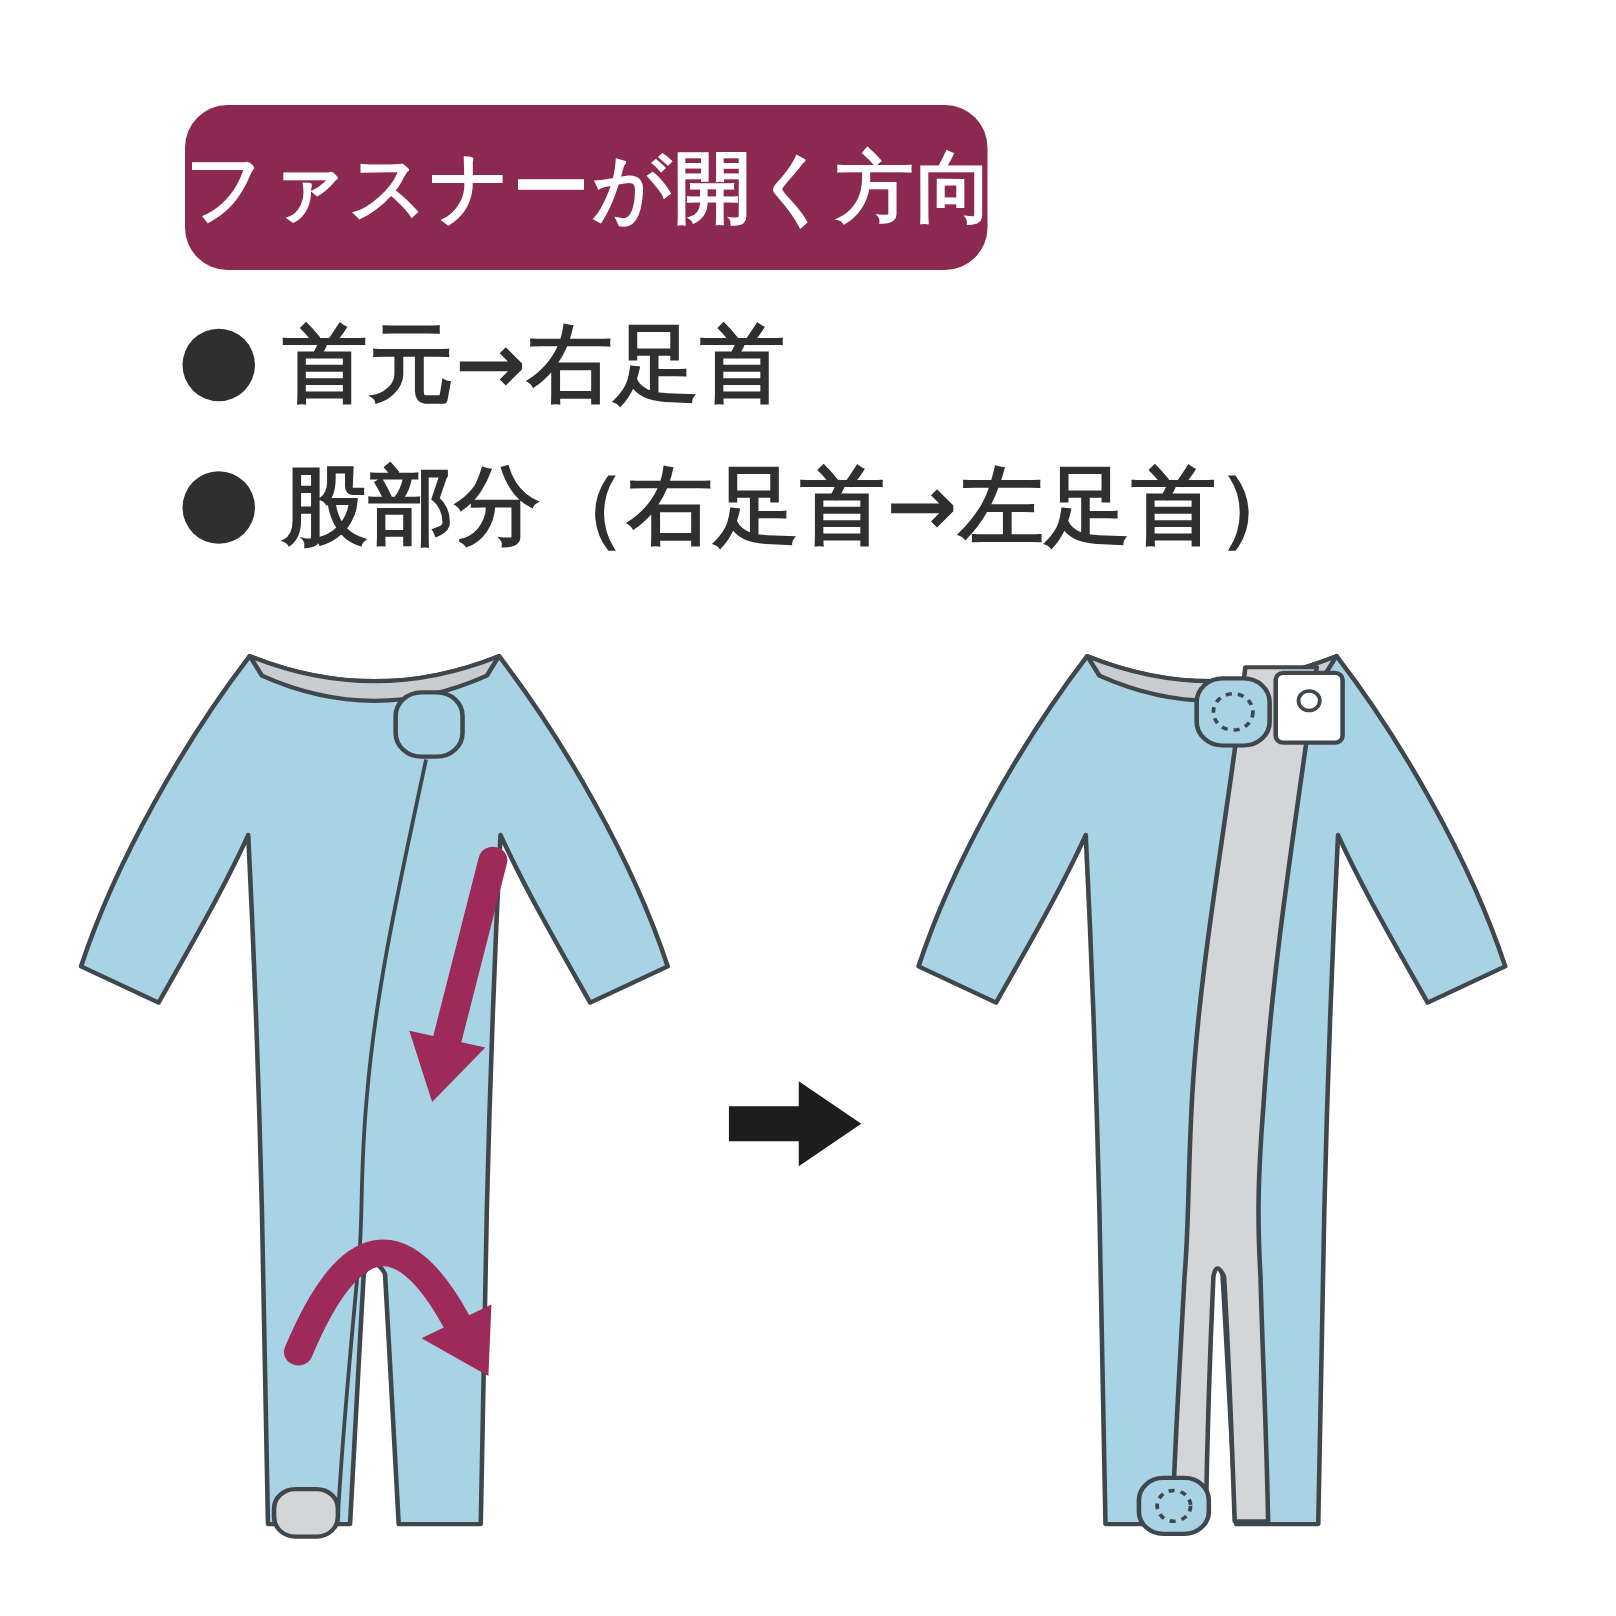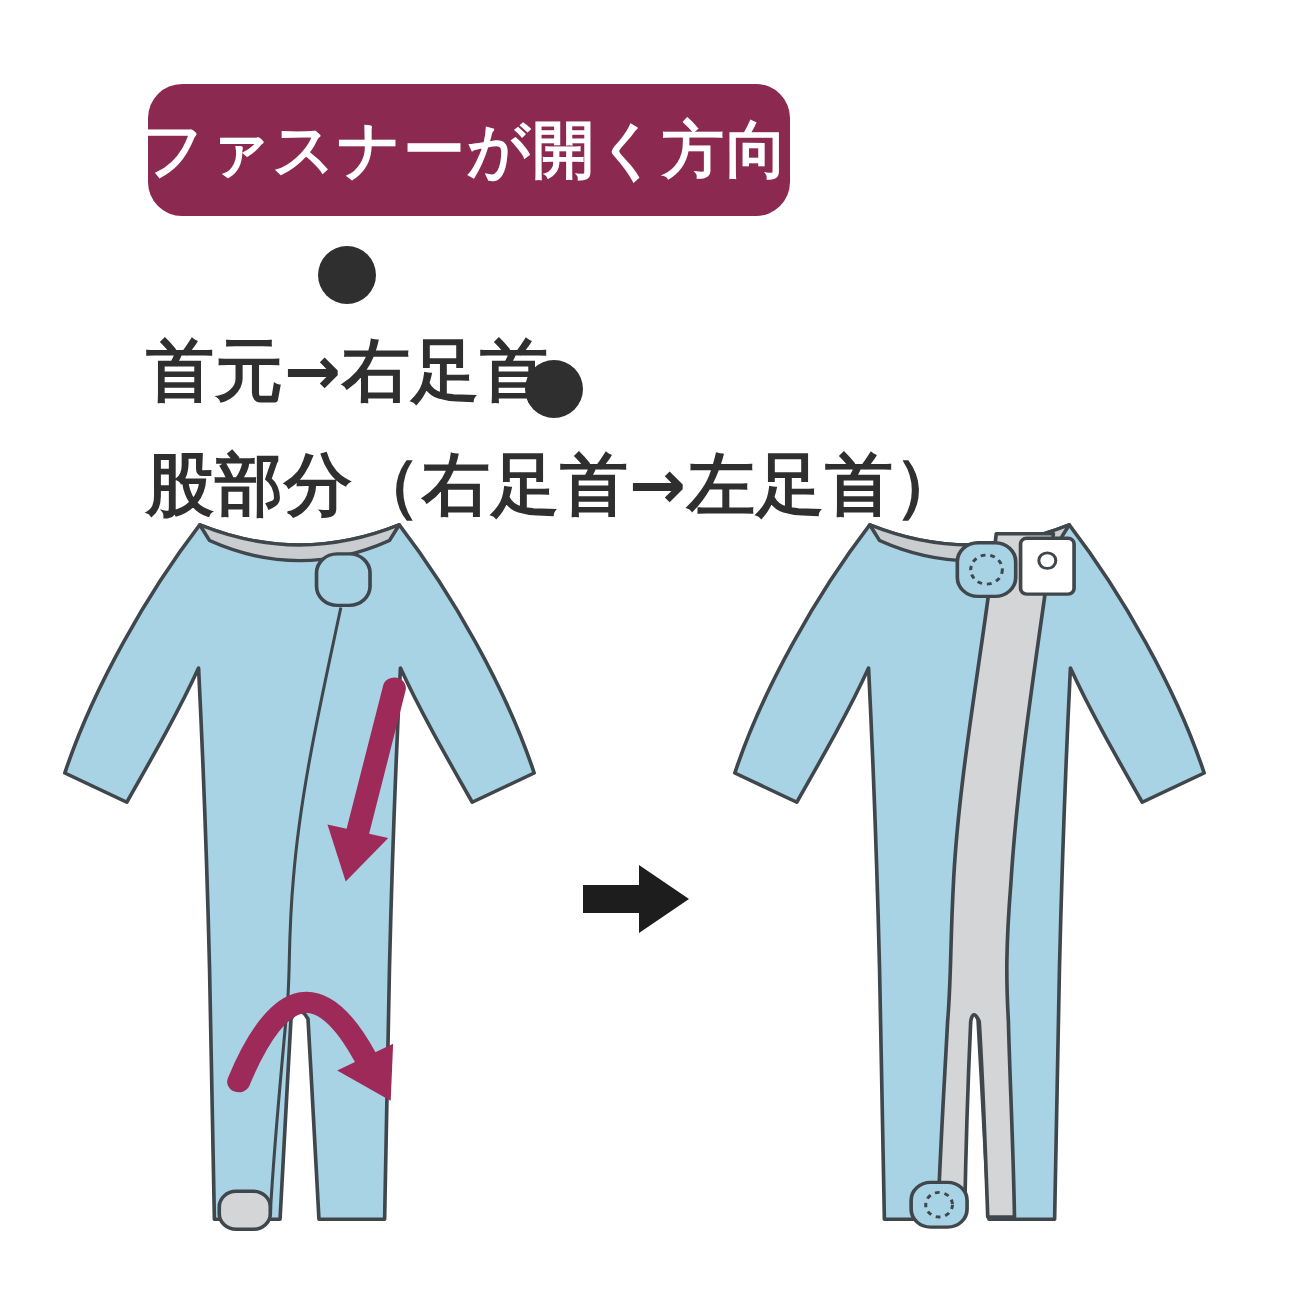--- a/index.html
+++ b/index.html
@@ -5,28 +5,28 @@
   * { margin:0; padding:0; box-sizing:border-box; }
   html, body { background:#ffffff; }
   .page {
     position:relative; width:1293px; height:1293px;
     background:var(--background,#ffffff); overflow:hidden;
     font-family:"DejaVu Sans","Liberation Sans",sans-serif;
   }
   .header-badge {
     position:absolute; left:148px; top:84px; width:642px; height:132px;
     background:var(--header-bg,#8c2951); border-radius:34px;
-    display:flex; align-items:center; justify-content:flex-end;
+    display:flex; align-items:center; justify-content:flex-start;
   }
   .header-badge .header-text {
     color:var(--header-text,#ffffff); font-size:62px; font-weight:700;
     letter-spacing:2px; white-space:nowrap;
   }
   .bullet-row {
-    position:absolute; left:146px; display:flex; align-items:center; gap:22px;flex-direction:column;
+    position:absolute; left:146px; display:flex; align-items:center; gap:22px;
   }
   .bullet-row.first  { top:246px; }
   .bullet-row.second { top:360px; }
   .bullet-dot {
     width:58px; height:58px; border-radius:50%;
     background:var(--bullet-dot,#2f2f2f); flex:0 0 auto;
   }
   .bullet-text {
     font-size:68px; font-weight:600; color:var(--body-text,#2f2f2f);
     letter-spacing:1px; white-space:nowrap;

